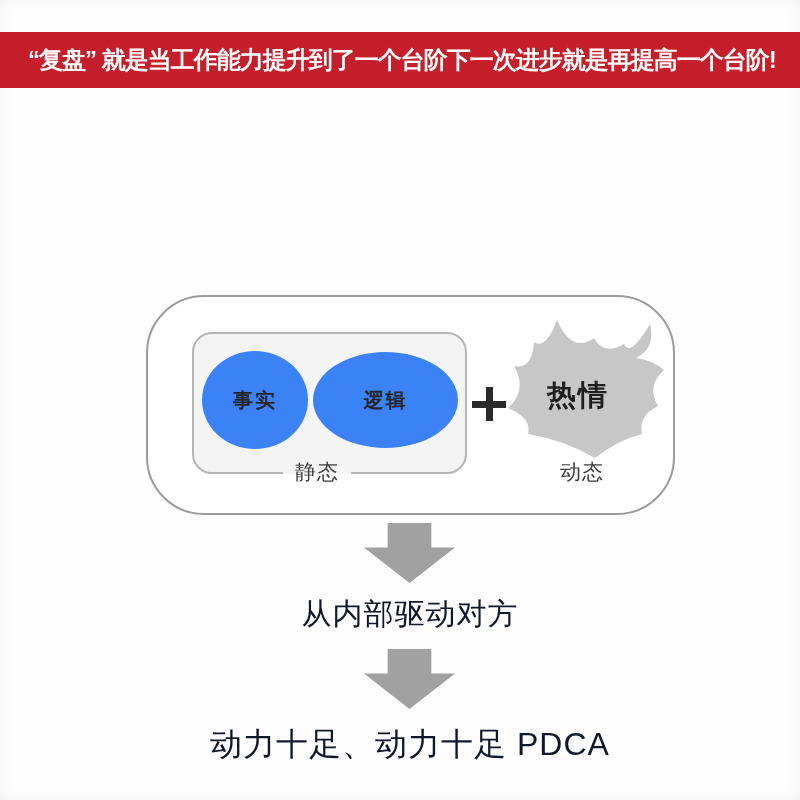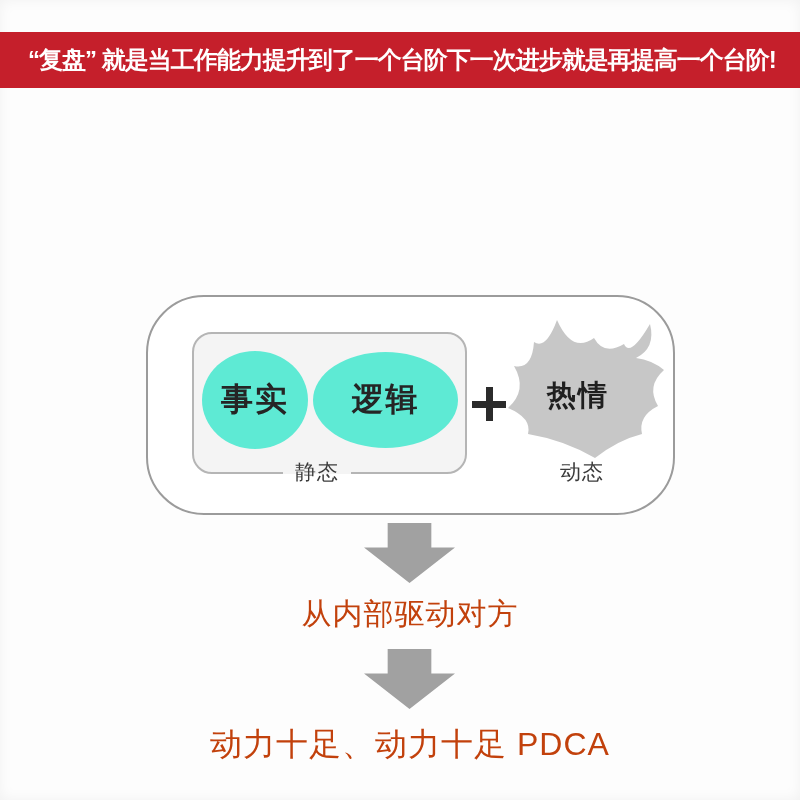--- a/index.html
+++ b/index.html
@@ -29,23 +29,23 @@
     border:2px solid #9b9b9b;border-radius:58px;background:#ffffff;
     box-sizing:border-box;
   }
   
   .inner-box{
     position:absolute;left:192px;top:332px;width:275px;height:142px;
     border:2px solid #b5b5b5;border-radius:20px;background:#f4f4f4;
     box-sizing:border-box;
   }
   .ellipse{
-    position:absolute;border-radius:50%;background:#5eead4;
+    position:absolute;border-radius:50%;background:#3b82f6;
     display:flex;align-items:center;justify-content:center;
-    font-size:32px;font-weight:bold;color:#252525;letter-spacing:2px;
+    font-size:20px;font-weight:bold;color:#252525;letter-spacing:2px;
   }
   .ellipse.fact{left:202px;top:351px;width:106px;height:98px;}
   .ellipse.logic{left:313px;top:352px;width:145px;height:96px;}
   .tag-label{
     position:absolute;transform:translateX(-50%);
     font-size:21px;color:#3a3a3a;letter-spacing:1px;
     padding:0 12px;line-height:26px;
   }
   .tag-static{
     left:317px;top:459px;
@@ -66,21 +66,21 @@
   
   .down-arrow{
     position:absolute;width:91px;height:60px;background:#a1a1a1;
     clip-path:polygon(26% 0%,74% 0%,74% 41%,100% 41%,50% 100%,0% 41%,26% 41%);
   }
   .arrow-1{left:364px;top:523px;}
   .arrow-2{left:364px;top:649px;}
   
   .flow-text{
     position:absolute;left:410px;transform:translateX(-50%);
-    font-size:30px;color:#c2410c;letter-spacing:1px;white-space:nowrap;
+    font-size:30px;color:#0f172a;letter-spacing:1px;white-space:nowrap;
   }
   .flow-text.step1{top:594px;}
   .flow-text.step2{top:723px;font-size:32px;}
 </style>
 </head>
 <body>
 
 <div class="page">
 
   <div class="banner">

